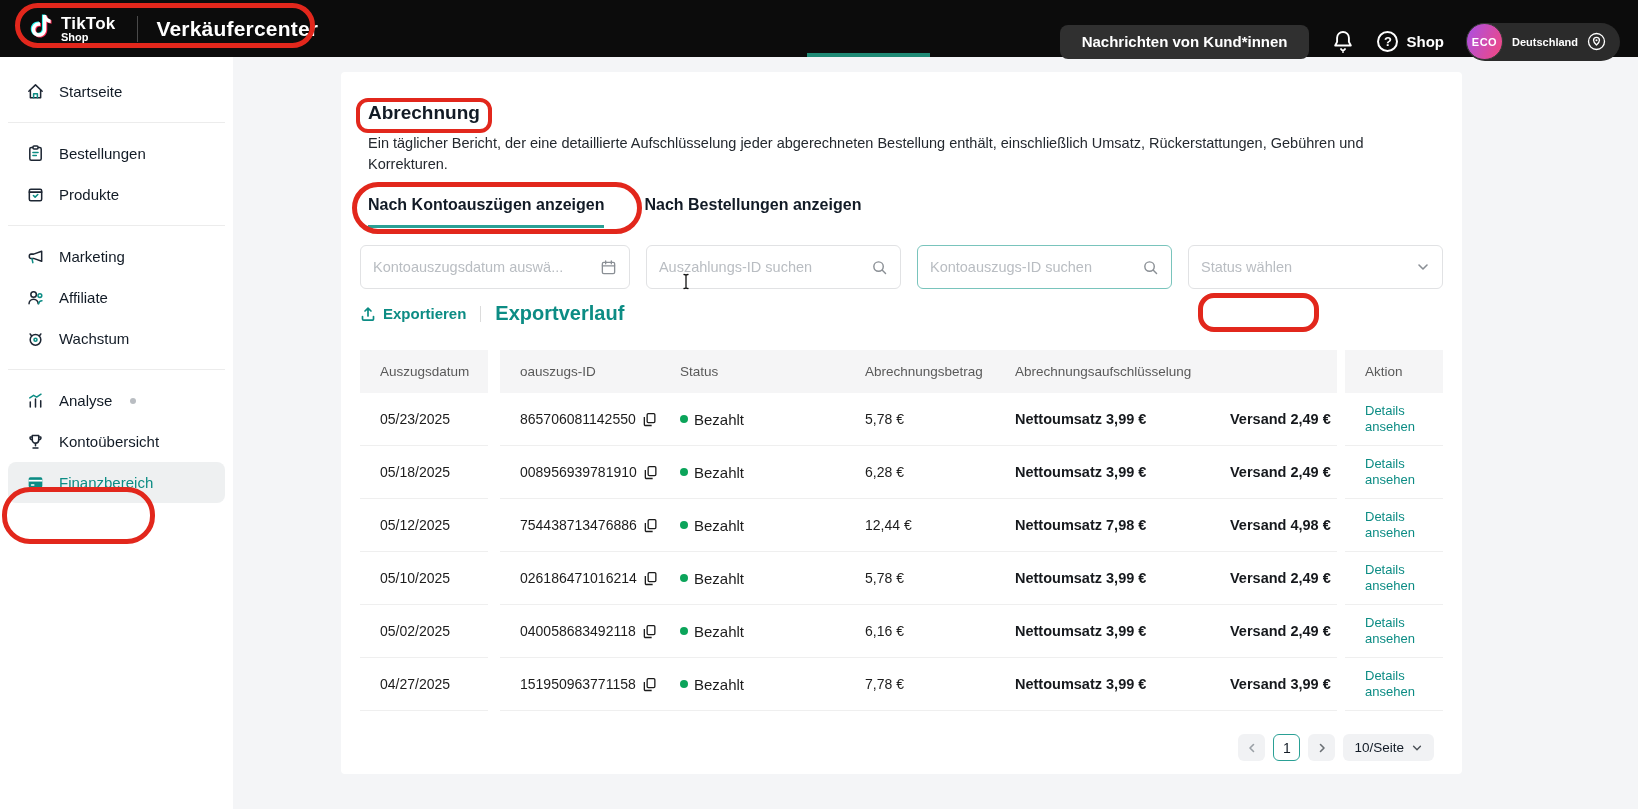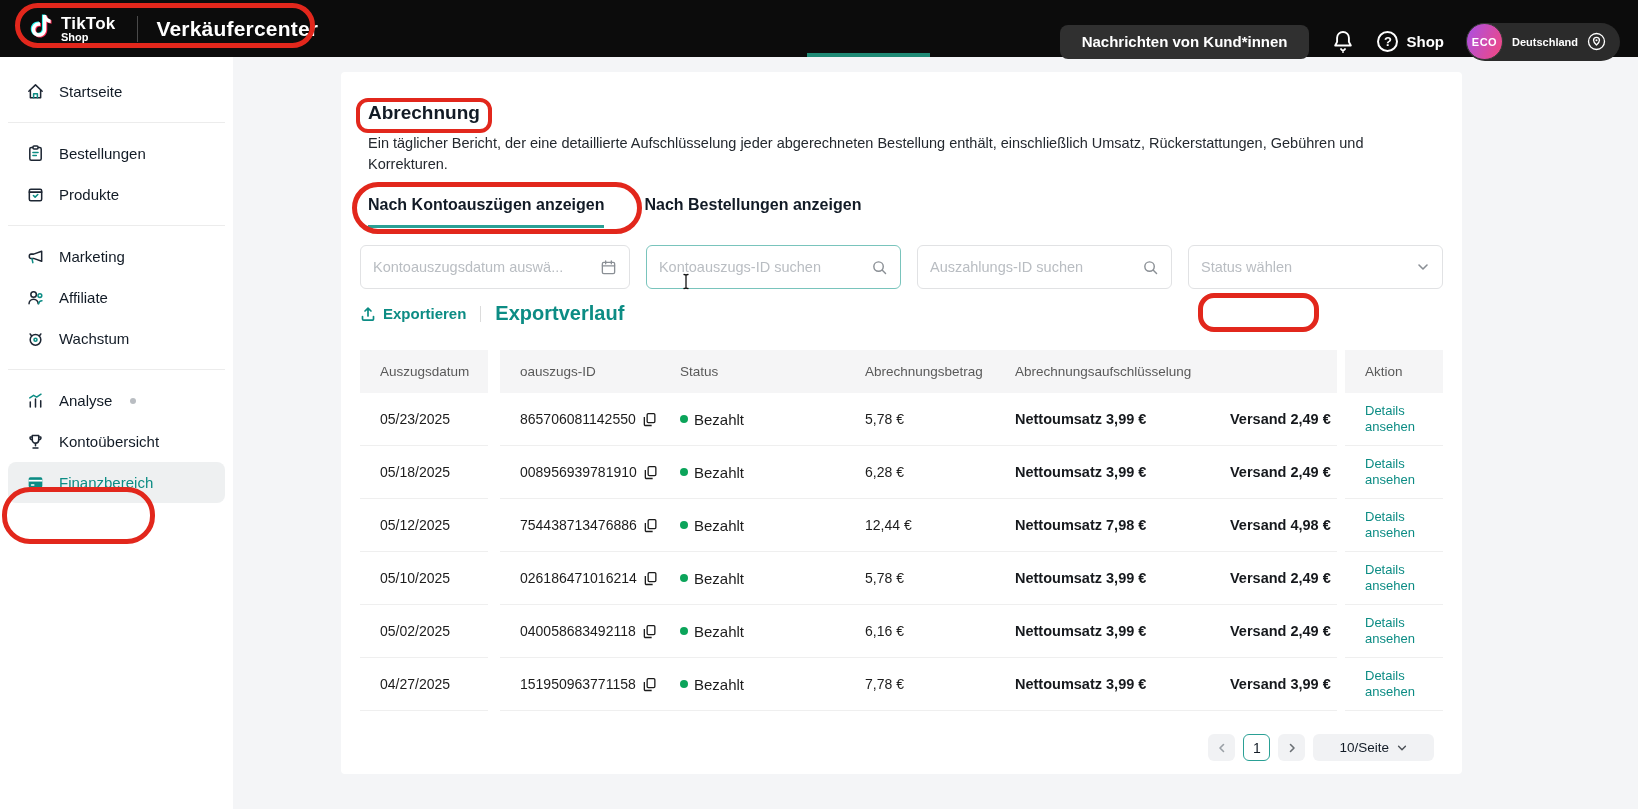--- a/index.html
+++ b/index.html
@@ -68,21 +68,21 @@
   .details-link { color:#0c8c84; font-size:13px; line-height:1.25; cursor:pointer; white-space:normal; width:58px; display:inline-block; }
   .freeze-band { position:absolute; top:0; bottom:0; background:#fff; z-index:2; }
   .band1 { left:128px; width:12px; }
   .band2 { left:977px; width:8px; }
 
   
   .pagination { display:flex; align-items:center; justify-content:flex-end; gap:8px; margin-top:23px; padding-right:9px; }
   .pg-btn { width:27px; height:27px; border-radius:6px; background:#f1f2f4; display:flex; align-items:center; justify-content:center; color:#9aa0a6; font-size:15px; cursor:pointer; border:none; font-family:inherit; }
   .pg-btn.next { color:#6b7075; }
   .pg-current { width:27px; height:27px; border-radius:6px; background:#fff; border:1px solid #2aa095; display:flex; align-items:center; justify-content:center; font-size:14px; color:#121b26; cursor:pointer; }
-  .pg-size { height:27px; border-radius:6px; background:#f1f2f4; display:flex; align-items:center; gap:7px; padding:0 26px; font-size:13.5px; color:#121b26; cursor:pointer; }
+  .pg-size { height:27px; border-radius:6px; background:#f1f2f4; display:flex; align-items:center; gap:7px; padding:0 11px; font-size:13.5px; color:#121b26; cursor:pointer; }
 
   
   .anno { position:absolute; border:5px solid #e2271c; z-index:9; pointer-events:none; }
   .anno-logo { left:15px; top:3px; width:300px; height:45px; border-radius:24px; }
   .anno-title { left:356px; top:98px; width:136px; height:35px; border-radius:12px; border-width:4px; }
   .anno-tab { left:352px; top:182px; width:290px; height:52px; border-radius:26px; }
   .anno-export { left:1198px; top:293px; width:121px; height:39px; border-radius:16px; }
   .anno-finance { left:2px; top:487px; width:153px; height:57px; border-radius:28px; }
 
   
@@ -226,29 +226,29 @@
   </div>
 
   <div class="filters">
     <div class="filter-box fb-date">
       <span>Kontoauszugsdatum auswä...</span>
       <svg width="17" height="17" viewBox="0 0 18 18" fill="none" stroke="#8a8f95" stroke-width="1.4" stroke-linecap="round">
         <rect x="2.5" y="3.5" width="13" height="12" rx="1.5"></rect>
           <path d="M6 2v3M12 2v3M2.5 7.2h13"></path>
       </svg>
     </div>
-    <div class="filter-box fb-id focused">
-      <span>Kontoauszugs-ID suchen</span>
+    <div class="filter-box fb-payout">
+      <span>Auszahlungs-ID suchen</span>
       <svg width="17" height="17" viewBox="0 0 18 18" fill="none" stroke="#8a8f95" stroke-width="1.5" stroke-linecap="round">
         <circle cx="8" cy="8" r="5"></circle>
           <path d="M12 12l3.4 3.4"></path>
       </svg>
     </div>
-    <div class="filter-box fb-payout">
-      <span>Auszahlungs-ID suchen</span>
+    <div class="filter-box fb-id focused">
+      <span>Kontoauszugs-ID suchen</span>
       <svg width="17" height="17" viewBox="0 0 18 18" fill="none" stroke="#8a8f95" stroke-width="1.5" stroke-linecap="round">
         <circle cx="8" cy="8" r="5"></circle>
           <path d="M12 12l3.4 3.4"></path>
       </svg>
     </div>
     <div class="filter-box fb-status">
       <span>Status wählen</span>
       <svg width="14" height="14" viewBox="0 0 14 14" fill="none" stroke="#8a8f95" stroke-width="1.6" stroke-linecap="round" stroke-linejoin="round">
         <path d="M3 5l4 4 4-4"></path>
       </svg>

